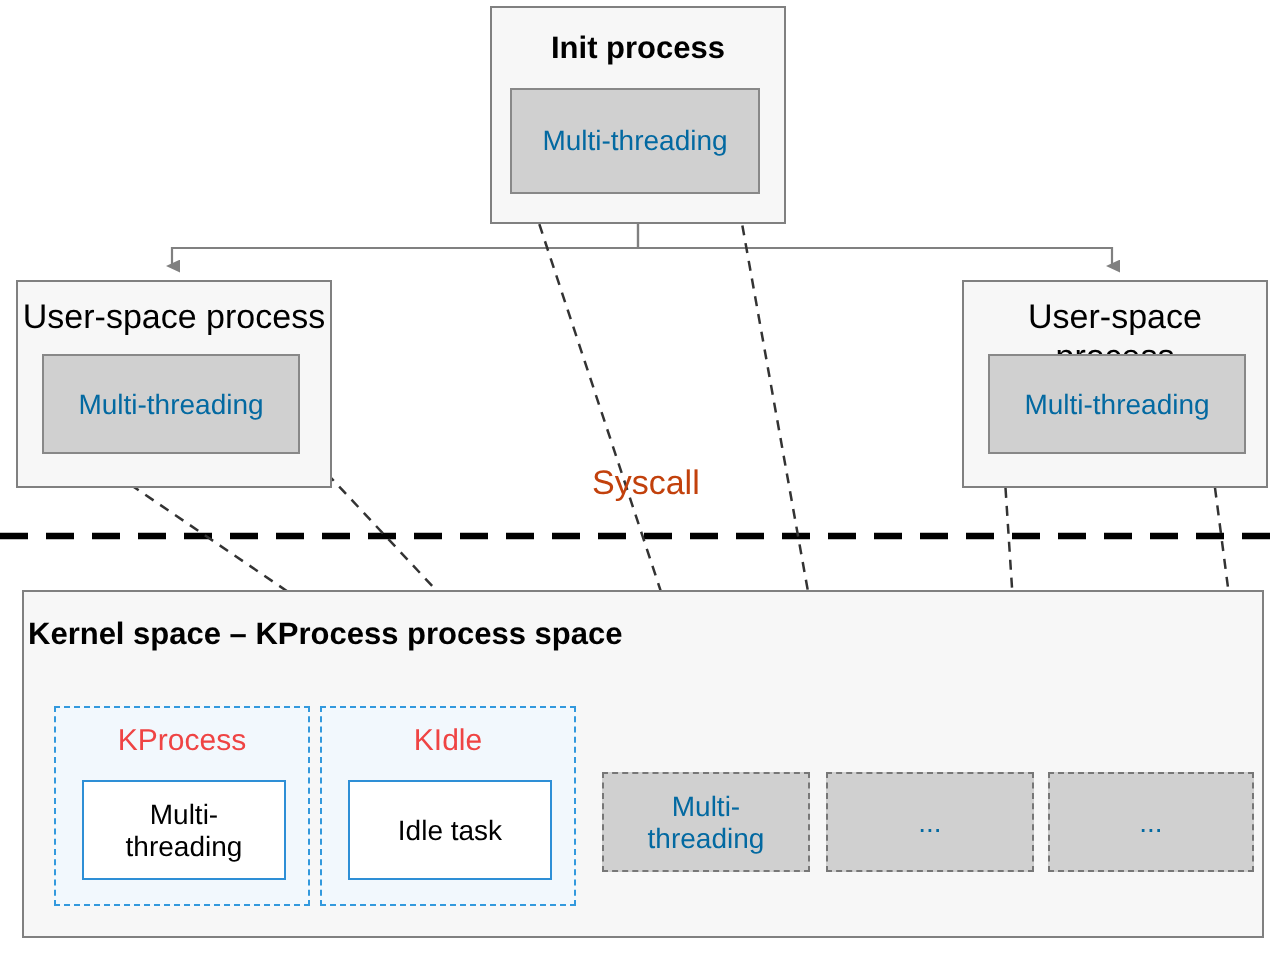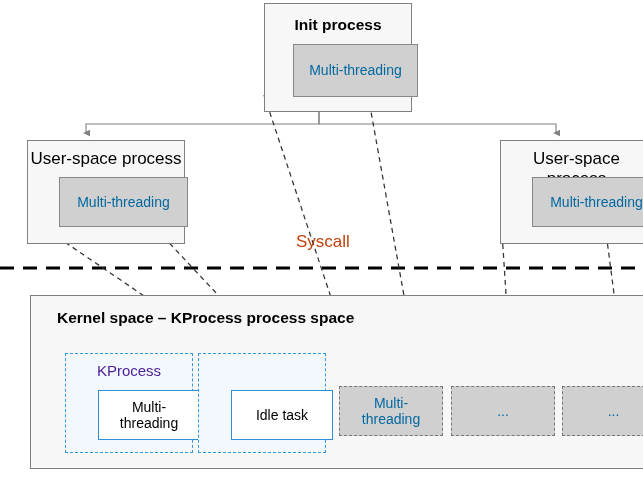--- a/index.html
+++ b/index.html
@@ -27,21 +27,20 @@
     pointer-events: none;
   }
   .box {
     position: absolute;
     box-sizing: border-box;
     display: flex;
     align-items: center;
     justify-content: center;
     text-align: center;
     line-height: 1.15;
-    margin-left: 19px;
   }
 
   
   .proc-box {
     background: #f7f7f7;
     border: 1px solid #808080;
     align-items: flex-start;
     justify-content: center;
   }
   .proc-title {
@@ -83,21 +82,21 @@
   .kp-box {
     background: #f2f8fd;
     border: 1px dashed #3399dd;
   }
   .kp-title {
     position: absolute;
     left: 0;
     right: 0;
     text-align: center;
     font-size: 15px;
-    color: #4c1d95;
+    color: #ef4444;
   }
   .kp-inner {
     background: #ffffff;
     border: 1px solid #2e8fd6;
     font-size: 14px;
     color: #000000;
   }
 
   .syscall-label {
     position: absolute;
@@ -157,31 +156,32 @@
     <div class="proc-title" style="top:8px;">User-space process</div>
     <div class="box gray-box" style="left:12px; top:36px; width:129px; height:50px;">
       <span>Multi-threading</span>
     </div>
   </div>
 
   <div class="syscall-label" style="left:296px; top:232px;">Syscall</div>
 
   <div class="box kernel-box" style="left:11px; top:295px; width:621px; height:174px;">
 
-    <div class="kernel-title" style="left:26px; top:13px;">Kernel space – KProcess process space</div>
+    <div class="kernel-title" style="left:2px; top:13px;">Kernel space – KProcess process space</div>
 
     <div class="box kp-box" style="left:15px; top:57px; width:128px; height:100px;">
       <div class="kp-title" style="top:8px;">KProcess</div>
       <div class="box kp-inner two-line" style="left:13px; top:36px; width:102px; height:50px;">
         <span>Multi-
 threading</span>
       </div>
     </div>
 
     <div class="box kp-box" style="left:148px; top:57px; width:128px; height:100px;">
+      <div class="kp-title" style="top:8px;">KIdle</div>
       <div class="box kp-inner" style="left:13px; top:36px; width:102px; height:50px;">
         <span>Idle task</span>
       </div>
     </div>
 
     <div class="box gray-box dashedb two-line" style="left:289px; top:90px; width:104px; height:50px;">
       <span>Multi-
 threading</span>
     </div>
     <div class="box gray-box dashedb" style="left:401px; top:90px; width:104px; height:50px;">

